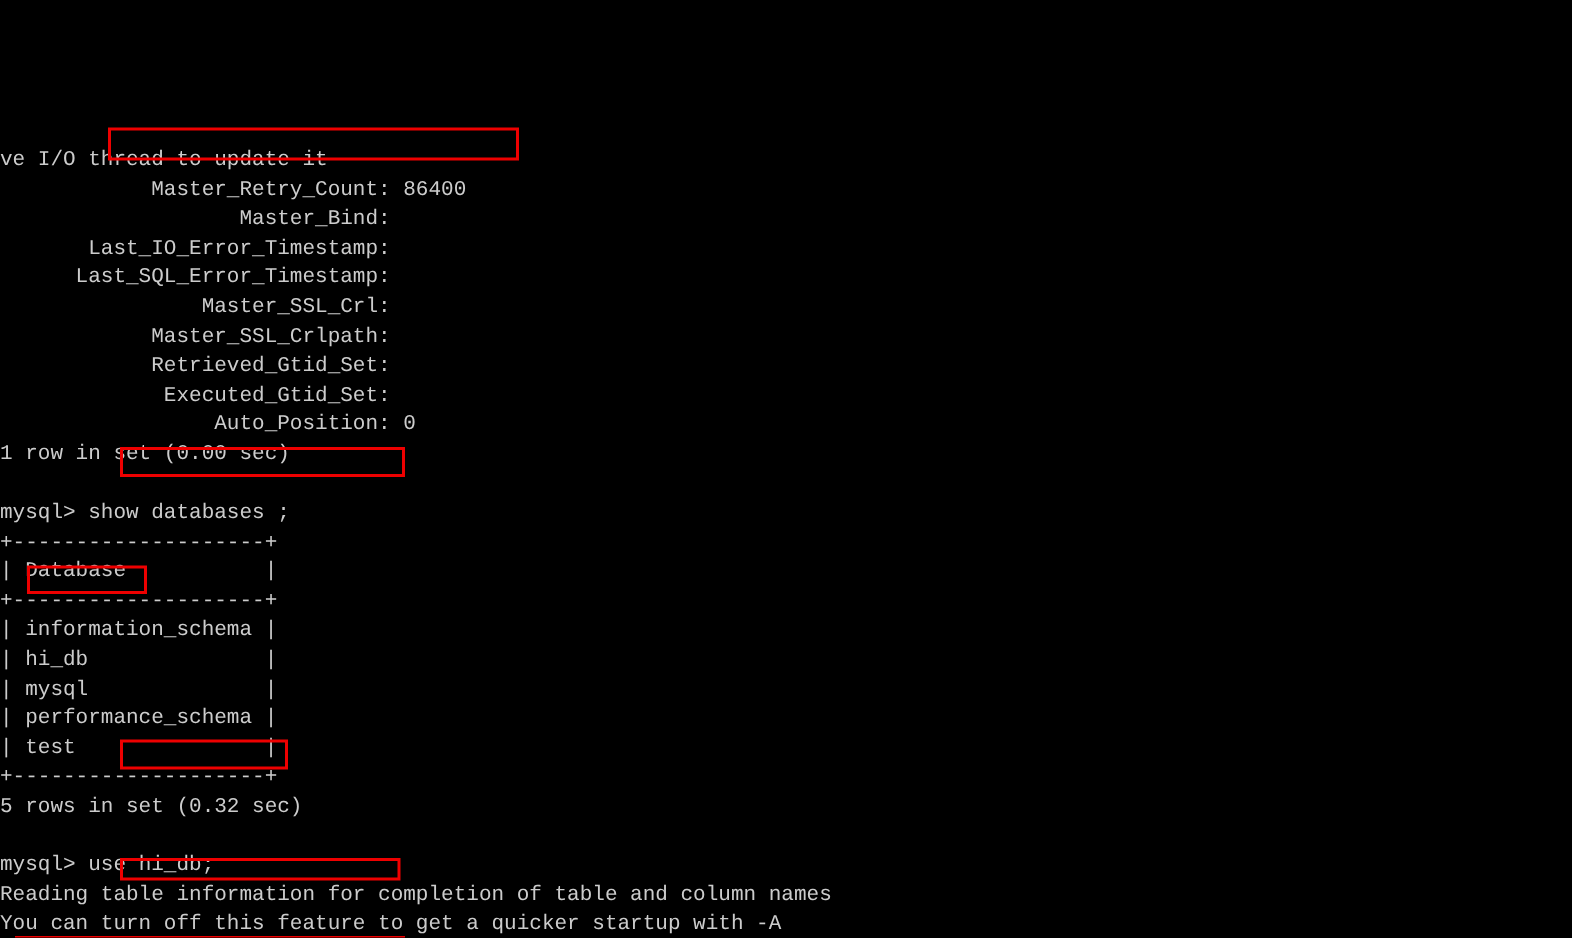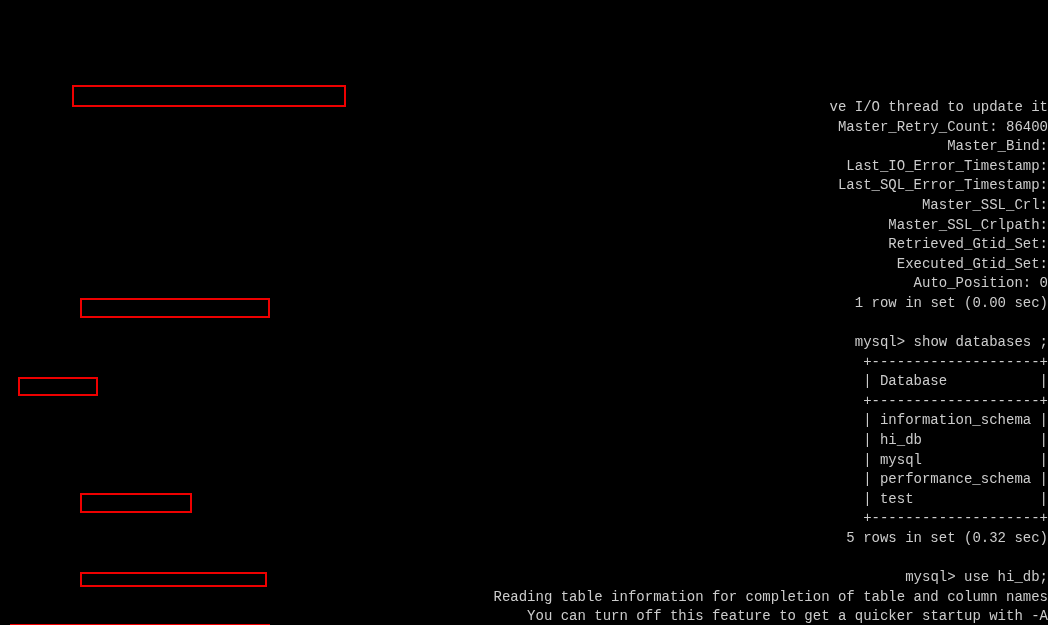--- a/index.html
+++ b/index.html
@@ -17,21 +17,20 @@
       width: 1048px;
       height: 625px;
       overflow: hidden;
       white-space: pre;
     }
     .terminal {
       position: relative;
     }
     .line {
       display: block;
-      text-align: right;
     }
     .highlight-box {
       position: absolute;
       border: 2px solid #e00;
       pointer-events: none;
     }
     .box1 { top: 7px; left: 72px; width: 274px; height: 22px; }
     .box2 { top: 220px; left: 80px; width: 190px; height: 20px; }
     .box3 { top: 299px; left: 18px; width: 80px; height: 19px; }
     .box4 { top: 415px; left: 80px; width: 112px; height: 20px; }

